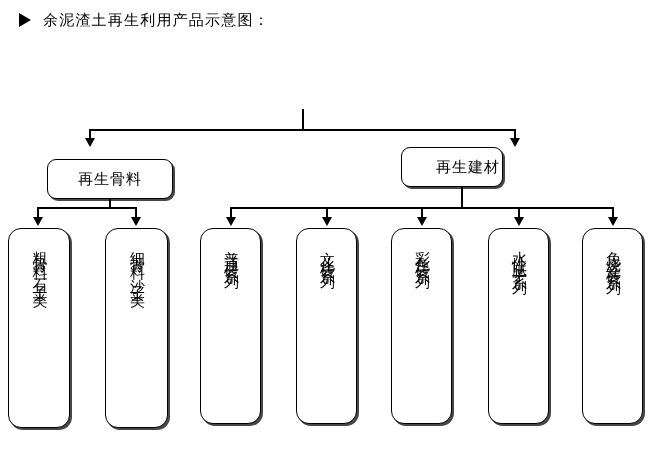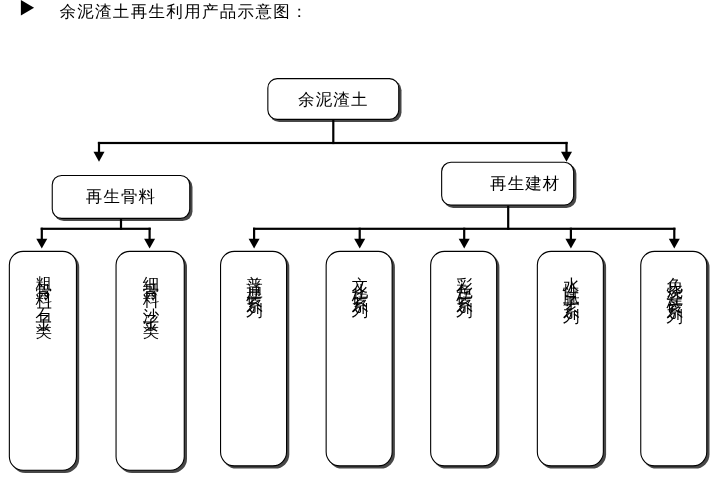--- a/index.html
+++ b/index.html
@@ -17,21 +17,21 @@
   }
 
   
   .header {
     position: absolute;
     left: 0;
     top: 0;
     width: 653px;
     height: 40px;
     display: flex;
-    gap: 11px;
+    align-items: center;
   }
   .bullet {
     margin-left: 19px;
     margin-right: 12px;
     width: 0;
     height: 0;
     border-top: 7px solid transparent;
     border-bottom: 7px solid transparent;
     border-left: 12px solid #000000;
   }
@@ -72,21 +72,21 @@
   }
 
   
   #node-root {
     left: 243px; top: 71px; width: 120px; height: 38px;
   }
   #node-aggregate {
     left: 47px; top: 147px; width: 126px; height: 40px; margin-top: 12px;
   }
   #node-building {
-    left: 401px; top: 147px; width: 121px; height: 40px; padding-left: 32px;
+    left: 401px; top: 147px; width: 102px; height: 40px; padding-left: 32px;
   }
 
   
   .leaf {
     position: absolute;
     box-sizing: border-box;
     background: #ffffff;
     border: 1.6px solid #000000;
     border-radius: 13px;
     box-shadow: 2px 2px 0 rgba(0,0,0,0.72);
@@ -128,23 +128,20 @@
 </head>
 <body>
 
 <div class="header">
   <span class="bullet"></span>
   <span class="header-text">余泥渣土再生利用产品示意图：</span>
 </div>
 
 <div class="canvas">
 
-  <div class="node" id="node-root">
-    <span class="node-label">余泥渣土</span>
-  </div>
 
   <div class="line-v" style="left:302px; top:109px; height:22px;"></div>
   <div class="line-h" style="left:89px; top:129px; width:427px;"></div>
   <div class="line-v" style="left:89px; top:129px; height:10px;"></div>
   <div class="arrow" style="left:85px; top:138px;"></div>
   <div class="line-v" style="left:514px; top:129px; height:10px;"></div>
   <div class="arrow" style="left:510px; top:138px;"></div>
 
   <div class="node" id="node-aggregate">
     <span class="node-label">再生骨料</span>

